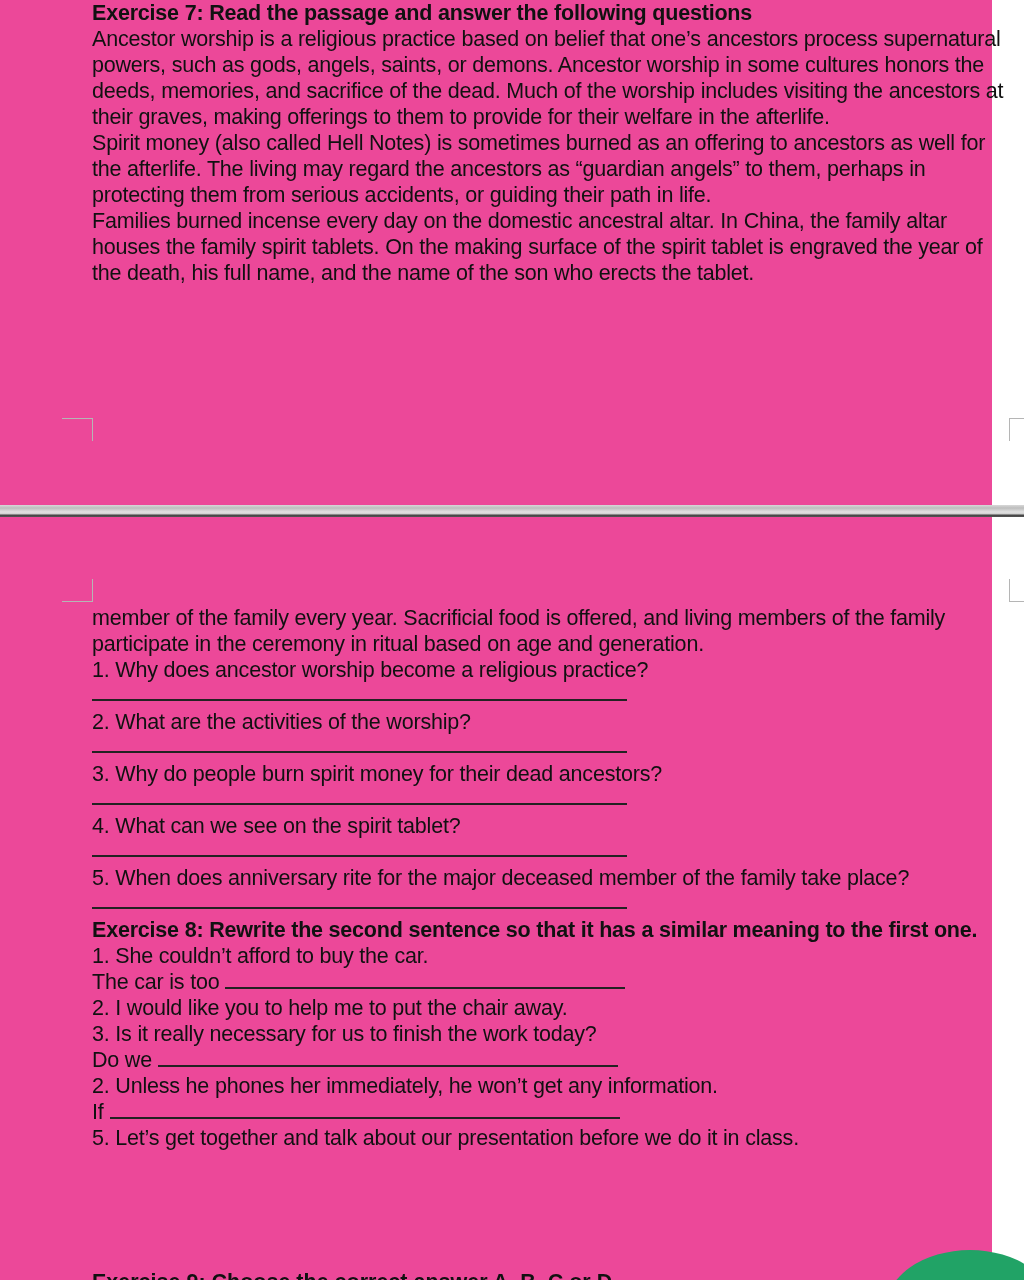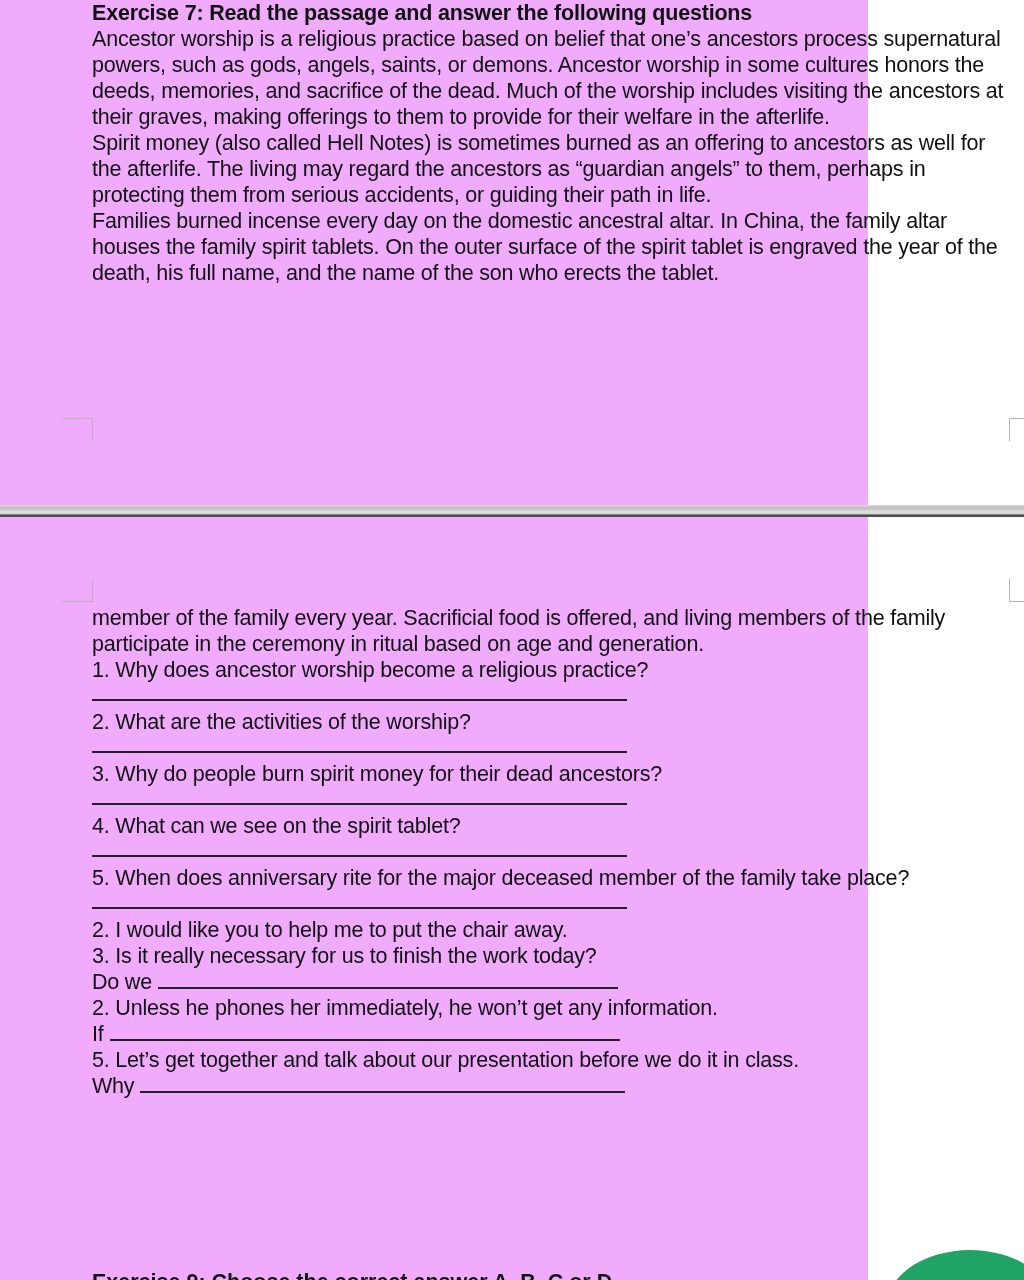--- a/index.html
+++ b/index.html
@@ -1,18 +1,18 @@
 <!DOCTYPE html>
 <html><head>
 <meta charset="utf-8">
 <style>
   html, body { margin:0; padding:0; }
   body { width:1024px; height:1280px; overflow:hidden; background:#ffffff; position:relative;
          font-family:"Liberation Sans", sans-serif; color:#111; }
-  .page { position:absolute; left:0; width:868px; background:#f0abfc; }
+  .page { position:absolute; left:0; width:992px; background:#ec4899; }
   #page1 { top:0; height:505px; }
   #page2 { top:517px; height:763px; }
   .text { position:absolute; left:92px; width:920px; font-size:21.5px; line-height:26px; letter-spacing:-0.2px; }
   .text p { margin:0; }
   .bold { font-weight:bold; }
   .divider { position:absolute; left:0; top:505px; width:1024px; height:12px;
              background:linear-gradient(#d8d8d8 0, #bdbdbd 3px, #e2e2e2 7px, #cfcfcf 9px, #444 10px, #555 12px); }
   .corner { position:absolute; width:30px; height:22px; }
   .c-tl { left:62px; top:418px; border-top:1.5px solid #b5b5b5; border-right:1.5px solid #b5b5b5; }
   .c-tr { left:1009px; top:418px; width:20px; border-top:1.5px solid #b5b5b5; border-left:1.5px solid #b5b5b5; }
@@ -25,21 +25,21 @@
   .cutoff { position:absolute; left:92px; top:1270px; font-size:21.5px; font-weight:bold; color:#111; }
 </style>
 </head>
 <body>
 
 <div id="page1" class="page">
   <div class="text" style="top:0px;">
     <p class="bold">Exercise 7: Read the passage and answer the following questions</p>
     <p>Ancestor worship is a religious practice based on belief that one’s ancestors process supernatural powers, such as gods, angels, saints, or demons. Ancestor worship in some cultures honors the deeds, memories, and sacrifice of the dead. Much of the worship includes visiting the ancestors at their graves, making offerings to them to provide for their welfare in the afterlife.</p>
     <p>Spirit money (also called Hell Notes) is sometimes burned as an offering to ancestors as well for the afterlife. The living may regard the ancestors as “guardian angels” to them, perhaps in protecting them from serious accidents, or guiding their path in life.</p>
-    <p>Families burned incense every day on the domestic ancestral altar. In China, the family altar houses the family spirit tablets. On the outer surface of the spirit tablet is engraved the year of the death, his full name, and the name of the son who erects the tablet.</p>
+    <p>Families burned incense every day on the domestic ancestral altar. In China, the family altar houses the family spirit tablets. On the making surface of the spirit tablet is engraved the year of the death, his full name, and the name of the son who erects the tablet.</p>
   </div>
   <div class="corner c-tl"></div>
   <div class="corner c-tr"></div>
 </div>
 
 <div class="divider"></div>
 
 <div id="page2" class="page">
   <div class="corner c-bl" style="top:62px;"></div>
   <div class="corner c-br" style="top:62px;"></div>
@@ -61,25 +61,27 @@
       </div>
     <p>4. What can we see on the spirit tablet?</p>
     <div class="ans">
         <div class="line"></div>
       </div>
     <p>5. When does anniversary rite for the major deceased member of the family take place?</p>
     <div class="ans">
         <div class="line"></div>
       </div>
 
+    <p class="bold">Exercise 8: Rewrite the second sentence so that it has a similar meaning to the first one.</p>
 
+    <p>1. She couldn’t afford to buy the car.</p>
+    <p><span>The car is too</span><span class="fill" style="width:400px;"></span></p>
     <p>2. I would like you to help me to put the chair away.</p>
     <p>3. Is it really necessary for us to finish the work today?</p>
     <p><span>Do we</span><span class="fill" style="width:460px;"></span></p>
     <p>2. Unless he phones her immediately, he won’t get any information.</p>
     <p><span>If</span><span class="fill" style="width:510px;"></span></p>
     <p>5. Let’s get together and talk about our presentation before we do it in class.</p>
-    <p><span>Why</span><span class="fill" style="width:485px;"></span></p>
   </div>
 </div>
 
 <div class="cutoff">Exercise 9: Choose the correct answer A, B, C or D</div>
 <div class="fab" style="background: rgb(33, 163, 102);"></div>
 
 </body></html>

